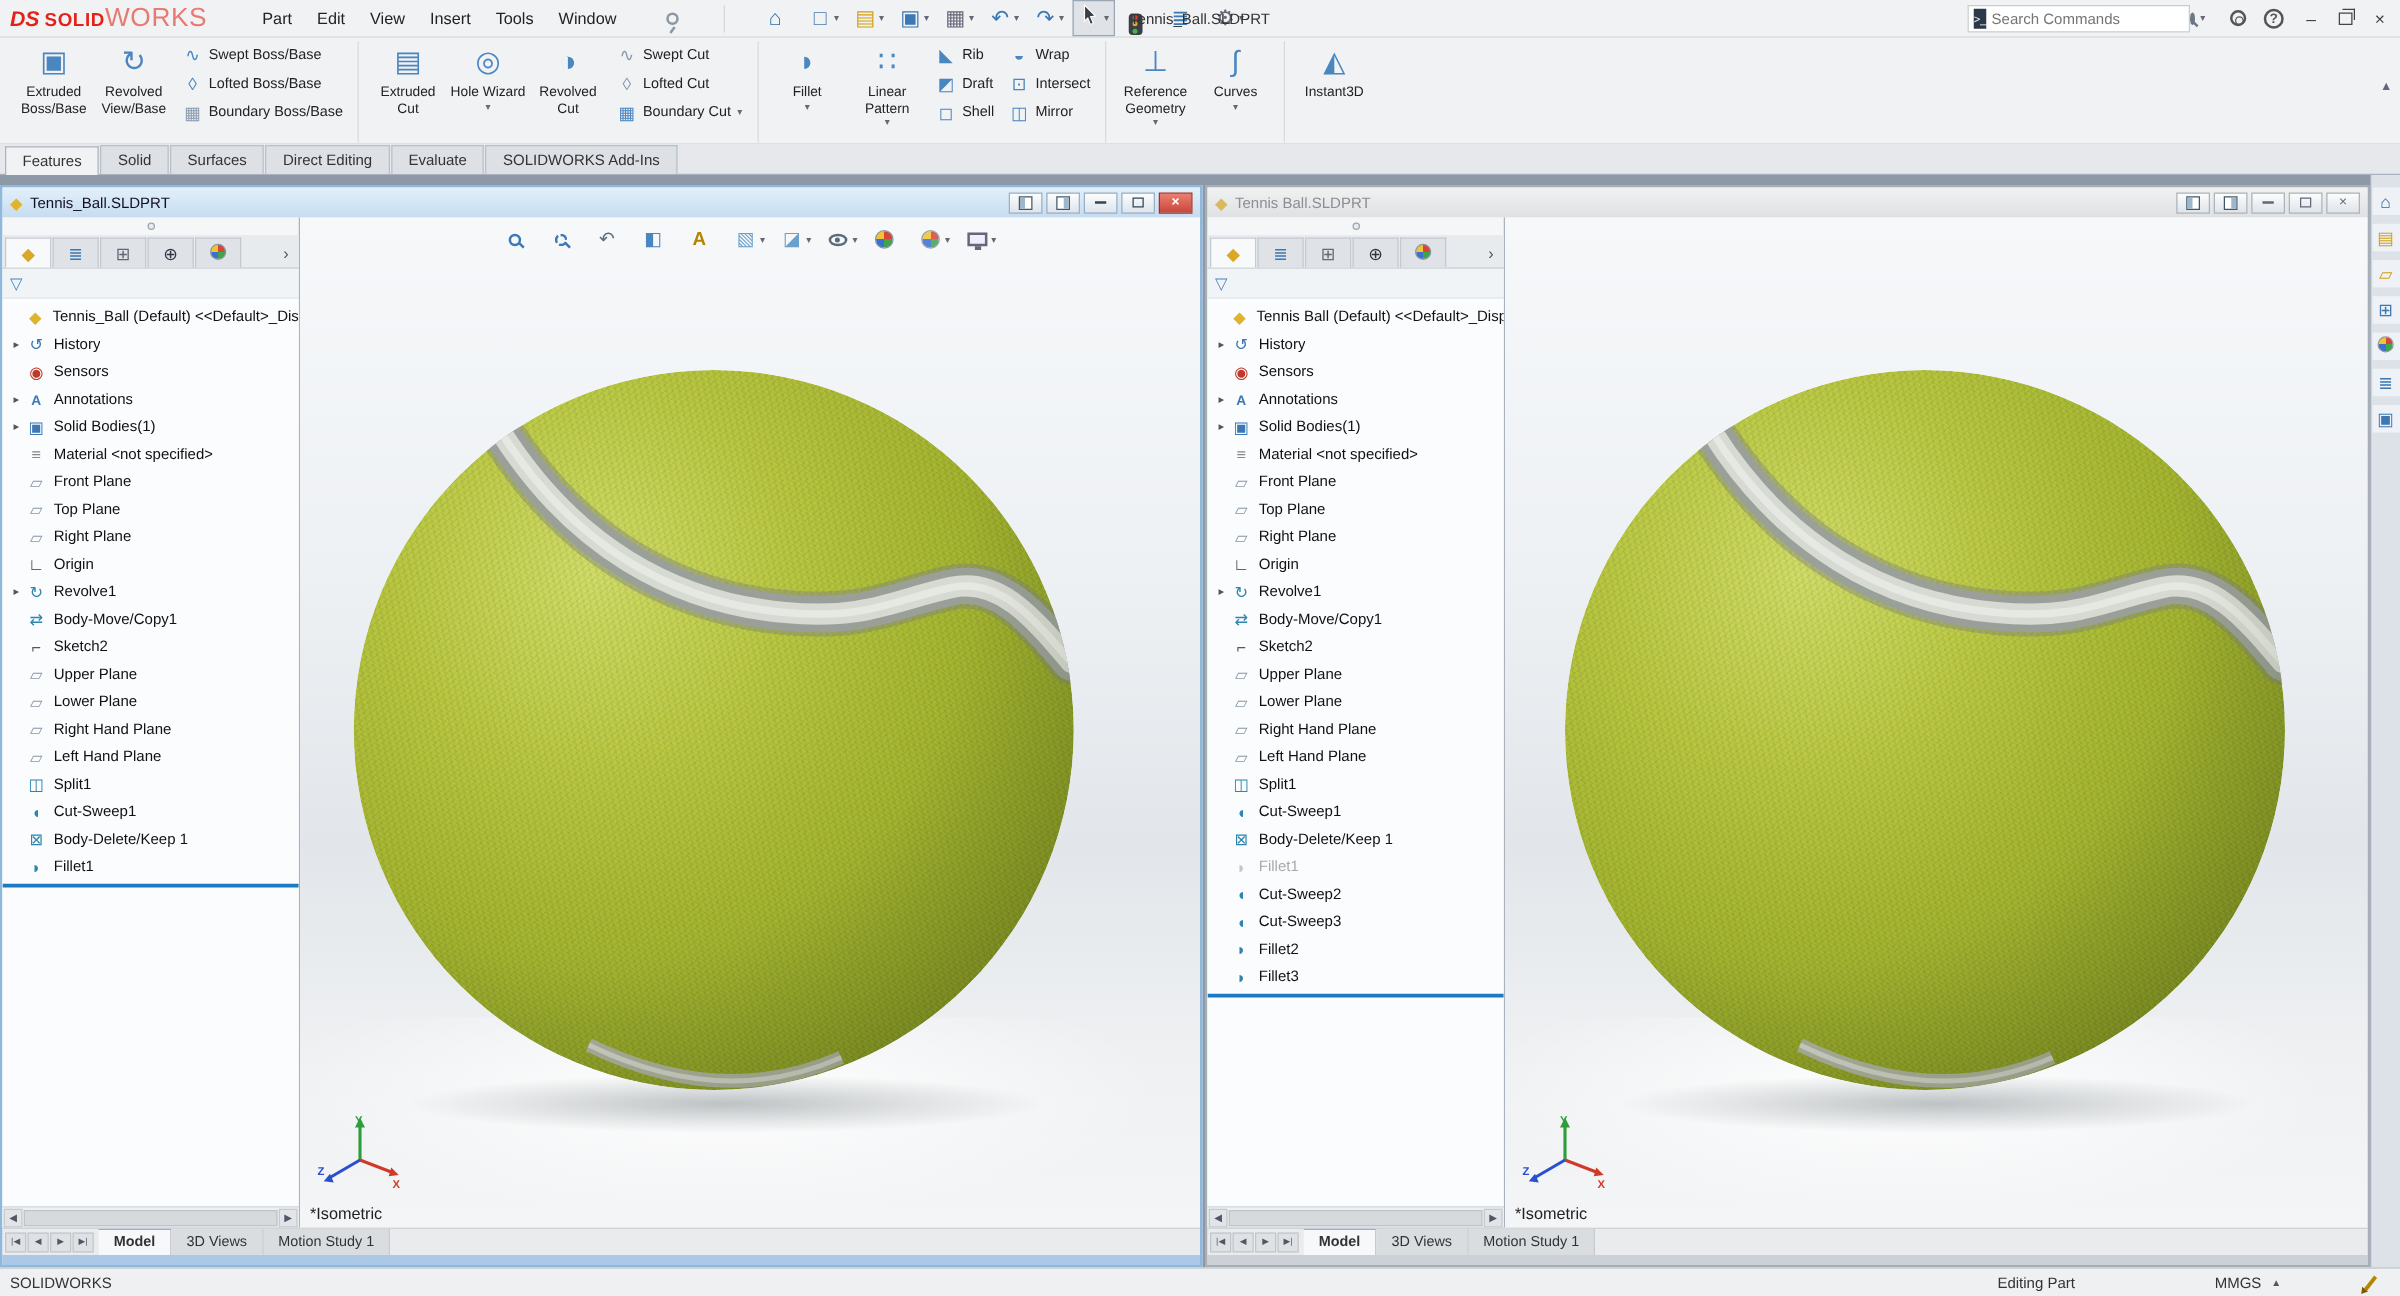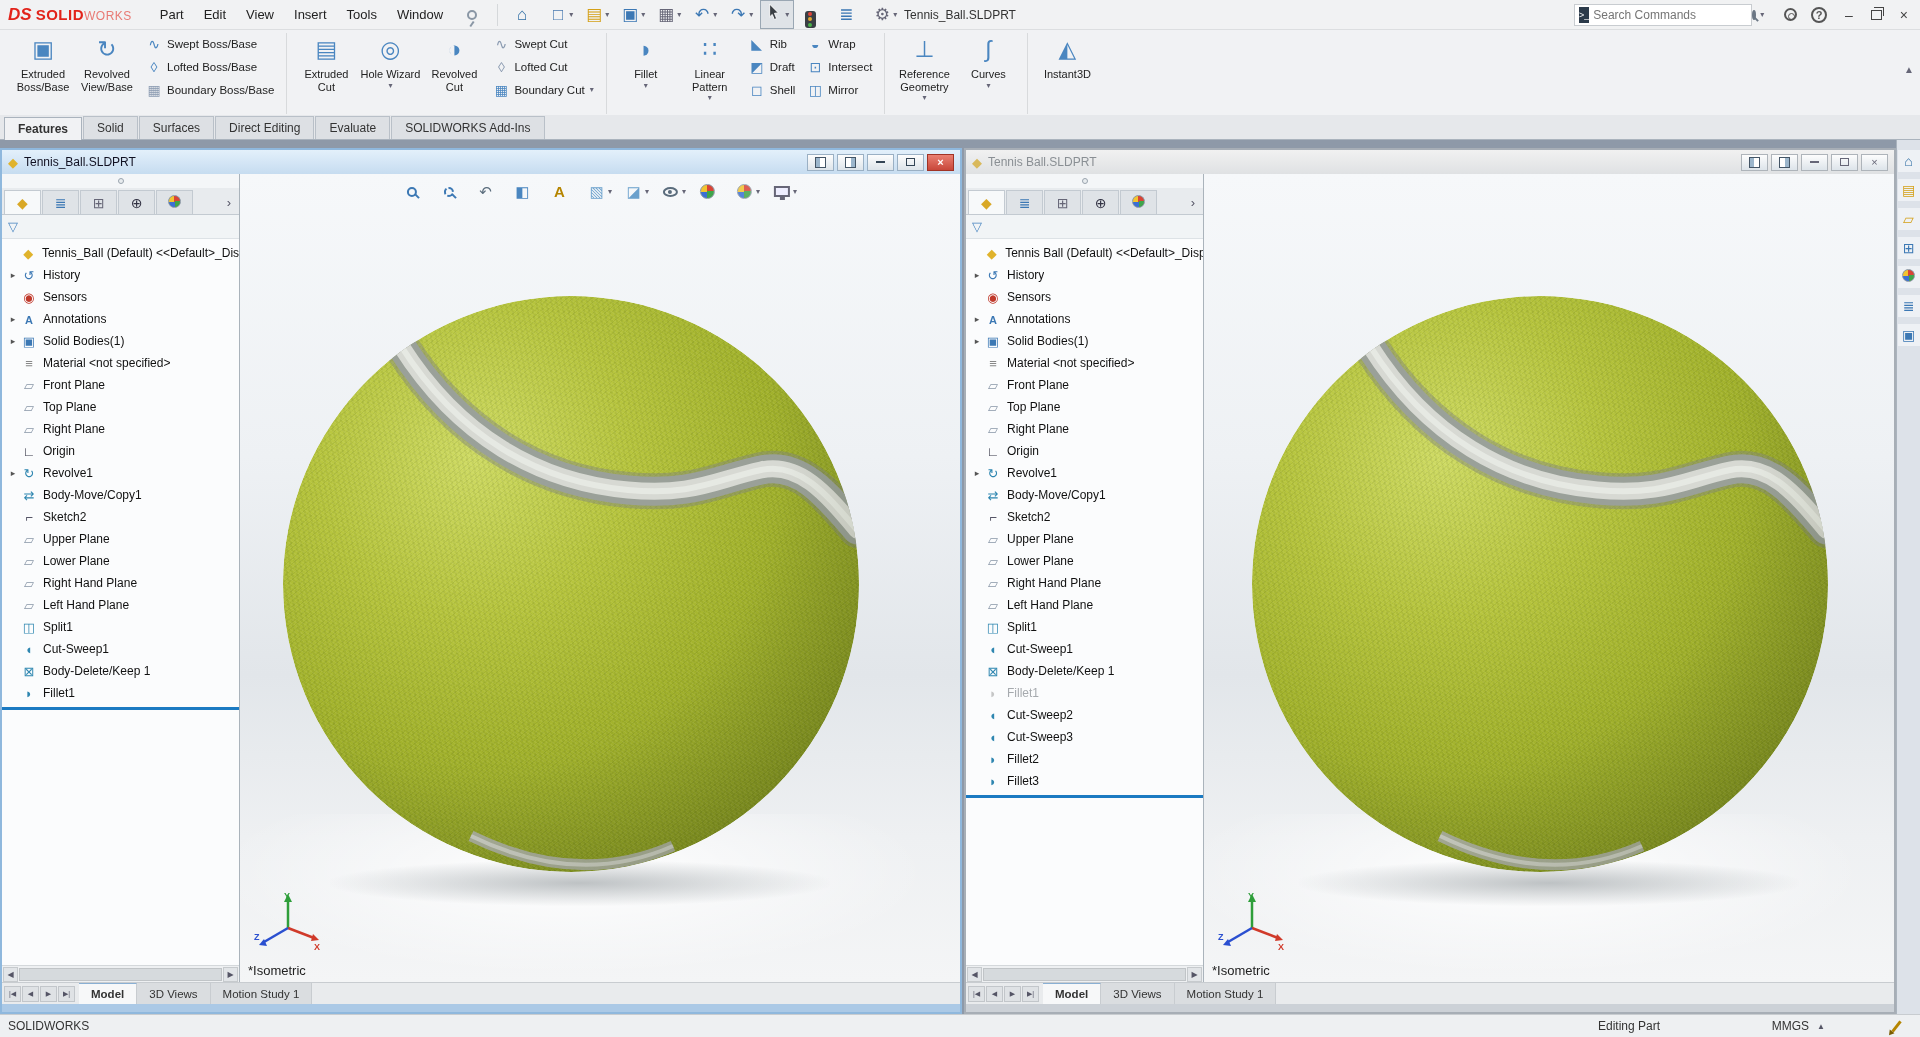--- a/index.html
+++ b/index.html
@@ -1,25 +1,25 @@
 <!DOCTYPE html>
 <html><head>
 <meta charset="utf-8">
 <style>
   *{box-sizing:border-box;margin:0;padding:0;user-select:none}
   html,body{width:1920px;height:1037px;overflow:hidden}
   body{font-family:"Liberation Sans",sans-serif;background:#8e99a8;position:relative;font-size:12px;color:#222}
   .g{display:inline-block;line-height:1}
 
   
-  #menubar{position:absolute;left:0;top:0;width:1920px;height:30px;background:#f1f2f3;border-bottom:1px solid #dcdee0;display:flex;align-items:center;padding:0 8px;gap:4px}
+  #menubar{position:absolute;left:0;top:0;width:1920px;height:30px;background:#f1f2f3;border-bottom:1px solid #dcdee0;display:flex;align-items:center;padding:0 8px;gap:20px}
   #logo{display:flex;align-items:baseline;margin-right:14px;cursor:default}
   #logo .ds{color:#e2231a;font-weight:bold;font-style:italic;font-size:17px;margin-right:4px}
   #logo .solid{color:#e2231a;font-weight:bold;font-size:15px;letter-spacing:.5px}
-  #logo .works{color:#e87a74;font-size:12px;letter-spacing:.5px}
+  #logo .works{color:#e87a74;font-size:21px;letter-spacing:.5px}
   .menu-item{padding:4px 10px;font-size:13px;color:#222;cursor:default}
   .pin{width:10px;height:10px;border:2px solid #8a97a5;border-radius:50%;position:relative;margin:0 10px}
   .pin::after{content:"";position:absolute;left:2px;top:9px;width:2px;height:6px;background:#8a97a5;transform:rotate(35deg)}
   .qsep{width:1px;height:22px;background:#d5d8da;margin:0 6px}
   #quickaccess{display:flex;align-items:center;gap:2px}
   .qabtn{display:flex;align-items:center;gap:2px;padding:2px 4px;border:1px solid transparent;cursor:pointer}
   .qabtn.selected{border:1px solid #9aa7b3;background:#dfe3e7}
   .qicon{font-size:17px;min-width:18px;text-align:center}
   .qcaret,.rcaret,.hcaret{font-size:8px;color:#667}
   #doc-title{position:absolute;left:50%;transform:translateX(-50%);font-size:12px;color:#333}
@@ -49,21 +49,21 @@
   .rlarge{display:flex;flex-direction:column;align-items:center;width:62px;padding:2px 1px;cursor:pointer;text-align:center}
   .ricon{font-size:23px;color:#4a86c0;height:28px;display:flex;align-items:center}
   .rlabel{font-size:11px;line-height:1.15;color:#222;margin-top:5px}
   .rsmall{display:flex;align-items:center;gap:5px;height:21px;padding:0 4px;font-size:11.5px;cursor:pointer;white-space:nowrap}
   .ricon-s{font-size:14px;color:#4a86c0;width:16px;text-align:center}
   #ribbon-collapse{position:absolute;right:6px;top:64px;font-size:10px;color:#667;cursor:pointer}
 
   
   #cmdtabs{position:absolute;left:0;top:115px;width:1920px;height:25px;background:#e6e8eb;border-bottom:1px solid #aab3bd;display:flex;align-items:flex-end;padding-left:4px}
   .ctab{font-size:12px;padding:4px 13px;border:1px solid #b9c0c8;border-bottom:none;background:#dde0e4;color:#333;margin-right:1px;cursor:pointer}
-  .ctab.active{background:#f1f2f4;font-weight:bold;border-color:#aab3bd;position:relative;top:1px}
+  .ctab.active{background:#f1f2f4;font-weight:normal;border-color:#aab3bd;position:relative;top:1px}
 
   
   .window{position:absolute;top:148px;height:866px;background:#eef1f4;display:flex;flex-direction:column}
   #win-left{left:0;width:962px;border:2px solid #8fb8dd}
   #win-right{left:964px;width:932px;border:2px solid #a7aeb6}
   .titlebar{height:24px;display:flex;align-items:center;gap:6px;padding:0 6px;font-size:12px;flex:0 0 auto}
   #win-left .titlebar{background:linear-gradient(#e3f0fb,#c6dcf0);color:#112}
   #win-right .titlebar{background:linear-gradient(#f1f1f1,#dfe1e3);color:#8a8f94}
   .wbtns{margin-left:auto;display:flex;gap:3px}
   .wbtn{width:27px;height:17px;border:1px solid #9ab0c4;background:linear-gradient(#fdfdfd,#dde4ea);display:flex;align-items:center;justify-content:center;font-size:11px;color:#345;cursor:pointer}

